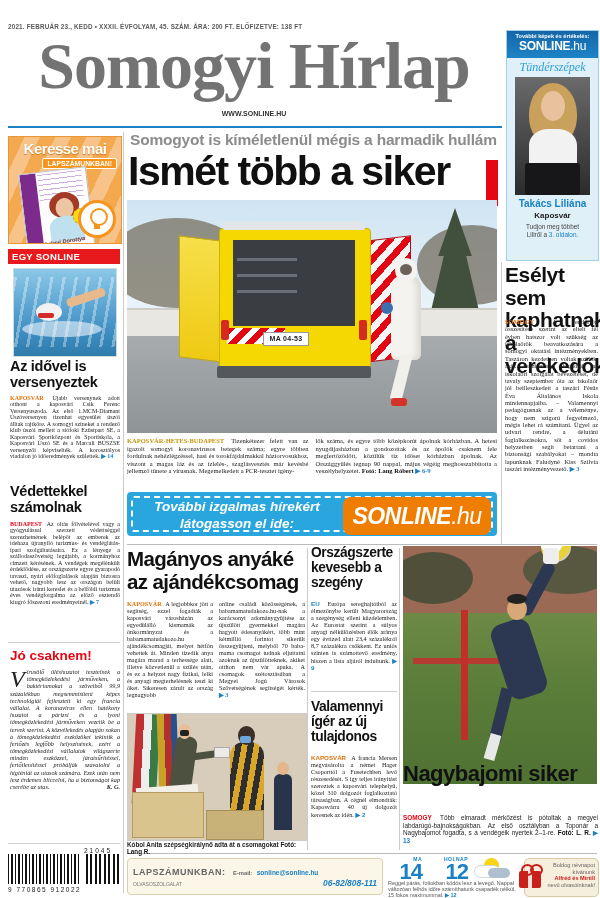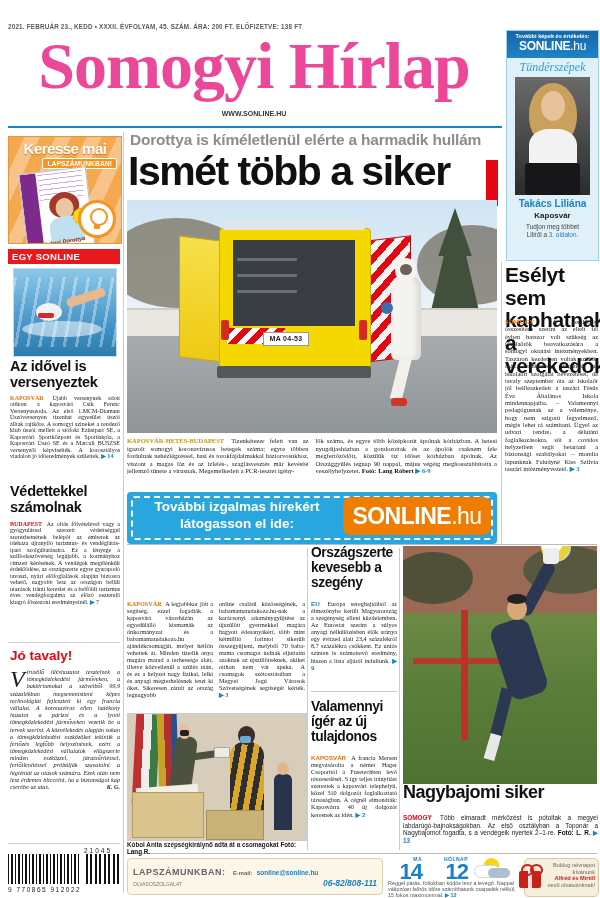--- a/index.html
+++ b/index.html
@@ -3,21 +3,21 @@
 <meta charset="utf-8">
 <style>
   html,body{margin:0;padding:0;background:#e9e9e9;}
   #page{position:relative;width:600px;height:898px;background:#ffffff;overflow:hidden;
         font-family:"Liberation Sans",sans-serif;color:#222;}
   .abs{position:absolute;}
   .ser{font-family:"Liberation Serif",serif;}
   
   .dateline{left:8px;top:23px;width:520px;font-size:6.3px;font-weight:bold;color:#5a5a5a;letter-spacing:.2px;}
   .masthead{left:6px;top:30px;width:496px;text-align:center;font-family:"Liberation Serif",serif;
-            font-weight:bold;font-size:66px;line-height:1.1;color:#ec4899;letter-spacing:-1px;white-space:nowrap;}
+            font-weight:bold;font-size:66px;line-height:1.1;color:#737373;letter-spacing:-1px;white-space:nowrap;}
   .website{left:6px;top:110px;width:496px;text-align:center;font-size:7px;font-weight:bold;color:#333;}
   .blue-rule{left:8px;top:126px;width:494px;height:2px;background:#1a81c5;}
   
   .sb-promo{left:506px;top:30px;width:91px;height:229px;border:1px solid #9fd0e8;background:#dff0f8;overflow:hidden;}
   .sb-head{position:absolute;left:0;top:0;width:100%;height:27px;background:linear-gradient(#1566a9,#1d84c6);
            color:#fff;text-align:center;}
   .sb-head-l1{font-size:5.6px;font-weight:bold;padding-top:2px;}
   .sb-head-l2{font-size:12px;font-weight:900;letter-spacing:-.3px;}
   .sb-head-l2 .tld{font-weight:400;}
   .sb-script{position:absolute;left:0;top:29px;width:100%;text-align:center;font-family:"Liberation Serif",serif;
@@ -61,21 +61,21 @@
   .m-leg{position:absolute;left:12px;top:98px;width:12px;height:44px;background:#f1f0ea;transform:rotate(14deg);}
   .m-shoe{position:absolute;left:8px;top:140px;width:16px;height:8px;background:#d4332a;border-radius:3px;}
   
   .cap-cols{left:127px;top:437px;width:370px;height:52px;display:flex;gap:7px;overflow:hidden;}
   .cap-col{width:182px;font-size:6.5px;line-height:1.16;color:#222;text-align:justify;}
   .tag{font-weight:bold;margin-right:2px;}
   .tag-or{color:#e4730f;} .tag-mu{color:#c8940a;} .tag-bl{color:#1a81c5;} .tag-rd{color:#e30613;}
   .credit{font-weight:bold;color:#111;}
   .pgref{color:#1a81c5;font-weight:bold;}
   
-  .banner{left:127px;top:492px;width:370px;height:52px;background:#2aa6df;border-radius:4px;}
+  .banner{left:127px;top:492px;width:370px;height:44px;background:#2aa6df;border-radius:4px;font-style:italic;}
   .banner-in{position:absolute;left:4px;top:4px;right:4px;bottom:4px;border:2px dashed #fff;border-radius:3px;}
   .banner-txt{position:absolute;left:10px;top:7px;width:200px;text-align:center;color:#fff;font-weight:bold;font-size:13.5px;line-height:1.25;}
   .banner-site{position:absolute;right:6px;top:5px;width:148px;height:38px;background:#ef7d00;border-radius:8px;
                color:#fff;text-align:center;line-height:38px;font-size:23px;font-weight:900;letter-spacing:-.5px;}
   .banner-site .tld{font-weight:400;}
   
   .lpromo{left:8px;top:136px;width:112px;height:106px;overflow:hidden;background:
           repeating-linear-gradient(115deg,#f5a94f 0 14px,#f8c388 14px 28px);border:1px solid #e8963a;}
   .lpromo-title{position:absolute;left:0;top:3px;width:100%;text-align:center;color:#fff;font-size:15px;font-weight:900;letter-spacing:-.5px;text-shadow:0 1px 1px #c97a1f;}
   .lpromo-badge{position:absolute;right:4px;top:21px;background:#f7941d;color:#fff;font-size:6.8px;font-weight:bold;
@@ -149,21 +149,21 @@
   .gk-bar{position:absolute;left:10px;top:112px;width:110px;height:6px;background:#b53a30;}
   .gk-torso{position:absolute;left:96px;top:74px;width:40px;height:78px;background:#2c3752;border-radius:12px;transform:rotate(-18deg);}
   .gk-head{position:absolute;left:104px;top:52px;width:20px;height:22px;border-radius:50%;background:#d9a878;}
   .gk-hair{position:absolute;left:104px;top:48px;width:20px;height:10px;border-radius:50%;background:#222;}
   .gk-arm{position:absolute;left:128px;top:14px;width:13px;height:58px;background:#2c3752;border-radius:6px;transform:rotate(28deg);}
   .gk-glove{position:absolute;left:140px;top:2px;width:16px;height:16px;background:#eee;border-radius:4px;}
   .gk-ball{position:absolute;left:138px;top:-14px;width:30px;height:30px;border-radius:50%;
            background:radial-gradient(circle at 35% 35%,#fff 0 40%,#e8d23a 42% 70%,#cfcfcf 72%);}
   .gk-leg{position:absolute;left:92px;top:142px;width:12px;height:54px;background:#2c3752;transform:rotate(14deg);}
   .gk-sock{position:absolute;left:84px;top:188px;width:11px;height:26px;background:#e8e8e8;transform:rotate(16deg);}
-  .fb-title{left:403px;top:782px;width:196px;font-size:18px;font-weight:800;color:#111;letter-spacing:-.5px;}
+  .fb-title{left:403px;top:761px;width:196px;font-size:22px;font-weight:800;color:#111;letter-spacing:-.5px;}
   .fb-body{left:403px;top:814px;width:195px;font-size:6.4px;line-height:1.2;text-align:justify;color:#222;}
   
   .edbox{left:127px;top:858px;width:256px;height:37px;background:#fbf6e8;border:1px solid #ddd0ae;border-radius:4px;
          box-sizing:border-box;padding:2px 5px;}
   .ed-title{font-size:9px;font-weight:bold;color:#666;letter-spacing:.5px;display:inline;}
   .ed-email-l{font-size:5.8px;font-weight:bold;color:#666;display:inline;margin-left:3px;}
   .ed-email{font-size:6.5px;font-weight:bold;color:#1a81c5;display:inline;}
   .ed-row{display:flex;align-items:baseline;line-height:1.12;}
   .ed-lab{flex:1;font-size:5px;color:#777;white-space:nowrap;overflow:hidden;}
   .ed-ph{font-size:8.5px;font-weight:bold;font-style:italic;color:#1a81c5;}
@@ -209,21 +209,21 @@
     </div>
     <div class="sb-name">Takács Liliána</div>
     <div class="sb-city">Kaposvár</div>
     <div class="sb-note">
       <span>Tudjon meg többet</span><br>
       <span>Liliről a</span>
       <span class="lnk">3. oldalon.</span>
     </div>
   </div>
 
-  <div class="abs kicker">Dorottya is kíméletlenül elérte a harmadik hullám</div>
+  <div class="abs kicker">Somogyot is kíméletlenül mégis a harmadik hullám</div>
   <div class="abs headline">Ismét több a siker</div>
   <div class="abs hl-accent"></div>
 
   <div class="abs lead-photo">
     <div class="lp-trees"></div>
     <div class="lp-trees2"></div>
     <div class="lp-pine"></div>
     <div class="lp-bldg"></div>
     <div class="lp-road"></div>
     <div class="van">
@@ -306,21 +306,21 @@
   </div>
 
   <div class="abs rail-title" style="top:484px;">Védettekkel számolnak</div>
   <div class="abs rail-body ser" style="top:521px;height:116px;">
     <span class="tag tag-rd">BUDAPEST</span>
     <span>Az oltás fölvételével vagy a gyógyulással szerzett védettséggel szerezhetnének belépőt az emberek az idehaza újranyíló turizmus- és vendéglátás-ipari szolgáltatásaira. Ez a lényege a szállodaszövetség legújabb, a kormányhoz címzett kérésének. A vendégek megélénkült érdeklődése, az országszerte egyre gyarapodó tavaszi, nyári előfoglalások alapján biztosra vehető, nagyobb lesz az országon belüli utazások iránti kereslet és a belföldi turizmus éves vendégforgalma az előző esztendő kiugró főszezoni eredményeinél.</span>
     <span class="pgref">▶ 7</span>
   </div>
 
   <div class="abs rail-div" style="top:642px;"></div>
-  <div class="abs greet-title">Jó tavaly!</div>
+  <div class="abs greet-title">Jó csaknem!</div>
   <div class="abs greet-body ser">
     <span class="dropcap ser">V</span><span>írusölő üléshuzatot tesztelnek a tömegközlekedési járműveken, a baktériumokat a szövetből 99,9 százalékban megsemmisíteni képes technológiát fejlesztett ki egy francia vállalat. A koronavírus ellen hatékony huzatot a párizsi és a lyoni tömegközlekedési járműveken vezetik be a tervek szerint. A közvélekedés alapján sokan a tömegközlekedési eszközöket tekintik a fertőzés legfőbb helyszínének, ezért a tömegközlekedési vállalatok világszerte minden eszközzel, járatsűrítéssel, fertőtlenítéssel próbálják szavatolni a higiéniát az utasok számára. Ezek után nem lesz érdemes bliccelni, ha a biztonságot kap cserébe az utas.</span>
     <span class="greet-author">K. G.</span>
   </div>
   <div class="abs rail-div" style="top:843px;"></div>
 
   <div class="abs barcode">
     <div class="bc-top">21045</div>
     <div class="bc-bars"></div>
     <div class="bc-bars2"></div>
@@ -335,20 +335,24 @@
   <div class="abs vline" style="left:399px;top:548px;height:302px;"></div>
   <div class="abs hline" style="left:311px;top:691px;width:86px;background:#ccc;"></div>
 
   <div class="abs school-title">Esélyt sem kaphatnak a verekedők</div>
   <div class="abs school-body ser">
     <span class="tag tag-or">SOMOGY</span>
     <span>A rendőrség összesítése szerint az eltelt fél évben hatszor volt szükség az iskolaőrök beavatkozására a somogyi oktatási intézményekben. Taszáron kezdetben voltak szülők, akik fenntartással fogadták az iskolaőri szolgálat bevezetését, de tavaly szeptember óta az iskolaőr jól beilleszkedett a taszári Fésűs Éva Általános Iskola mindennapjaiba. – Valamennyi pedagógusnak az a véleménye, hogy nem szigorú fegyelmező, mégis lehet rá számítani. Ügyel az udvari rendre, a délutáni foglalkozásokra, sőt a covidos helyzetben segít betartani a biztonsági szabályokat – mondta lapunknak Faludyné Kiss Szilvia taszári intézményvezető.</span>
     <span class="pgref">▶ 3</span>
   </div>
 
+  <div class="abs gift-title">
+    <span>Magányos anyáké</span><br>
+    <span>az ajándékcsomag</span>
+  </div>
   <div class="abs gift-cols">
     <div class="gift-col ser">
       <span class="tag tag-or">KAPOSVÁR</span>
       <span>A legjobbkor jött a segítség, ezzel fogadták a kaposvári városházán az egyedülálló kismamák az önkormányzat és a babamamatudakozo.hu ajándékcsomagját, melyet hétfőn vehettek át. Minden tizedik anya magára marad a terhessége alatt, illetve közvetlenül a szülés után, és ez a helyzet nagy fizikai, lelki és anyagi megterhelésnek teszi ki őket. Sikeresen zárult az ország legnagyobb</span>
     </div>
     <div class="gift-col ser">
       <span>online családi közösségének, a babamamatudakozo.hu-nak a karácsonyi adománygyűjtése az újszülött gyermekkel magára hagyott édesanyákért, több mint kétmillió forintot sikerült összegyűjteni, melyből 70 baba-mama csomagot tudnak eljuttatni azoknak az újszülötteknek, akiket otthon nem vár apuka. A csomagok szétosztásában a Megyei Jogú Városok Szövetségének segítségét kérték.</span>
       <span class="pgref">▶ 3</span>
     </div>
   </div>

